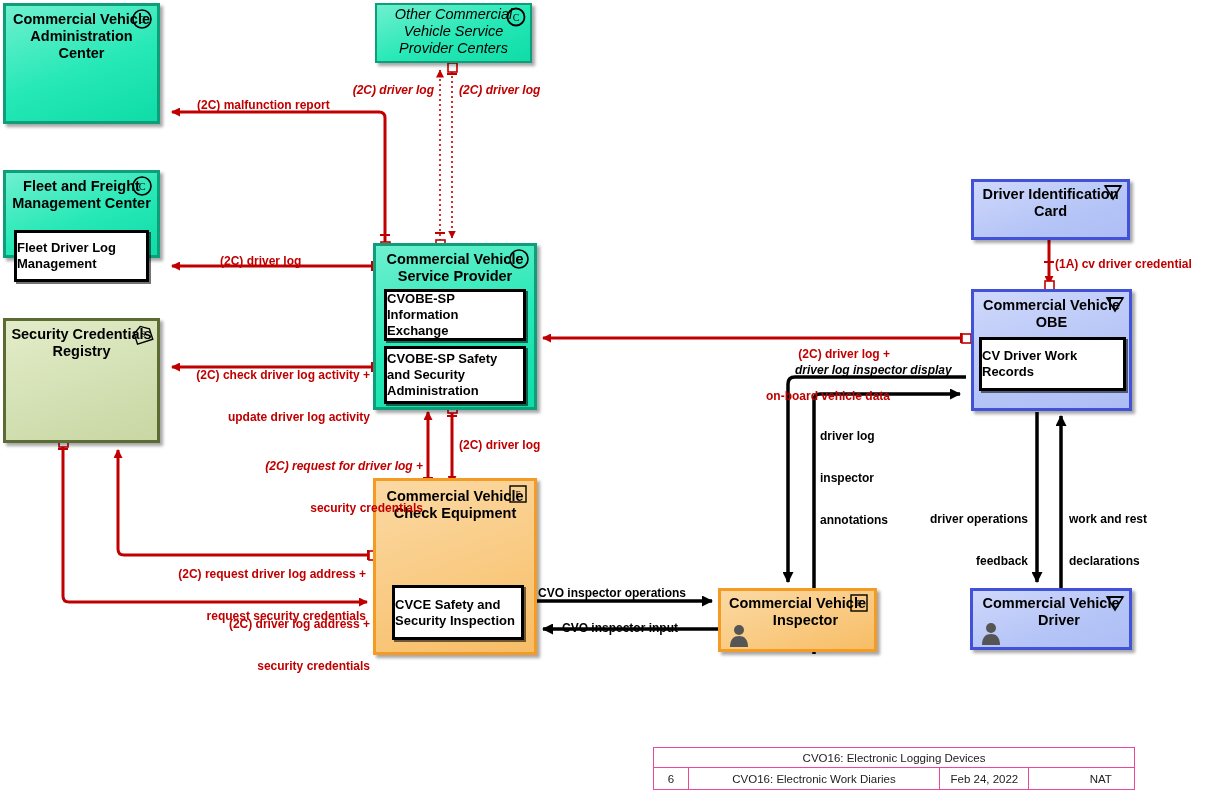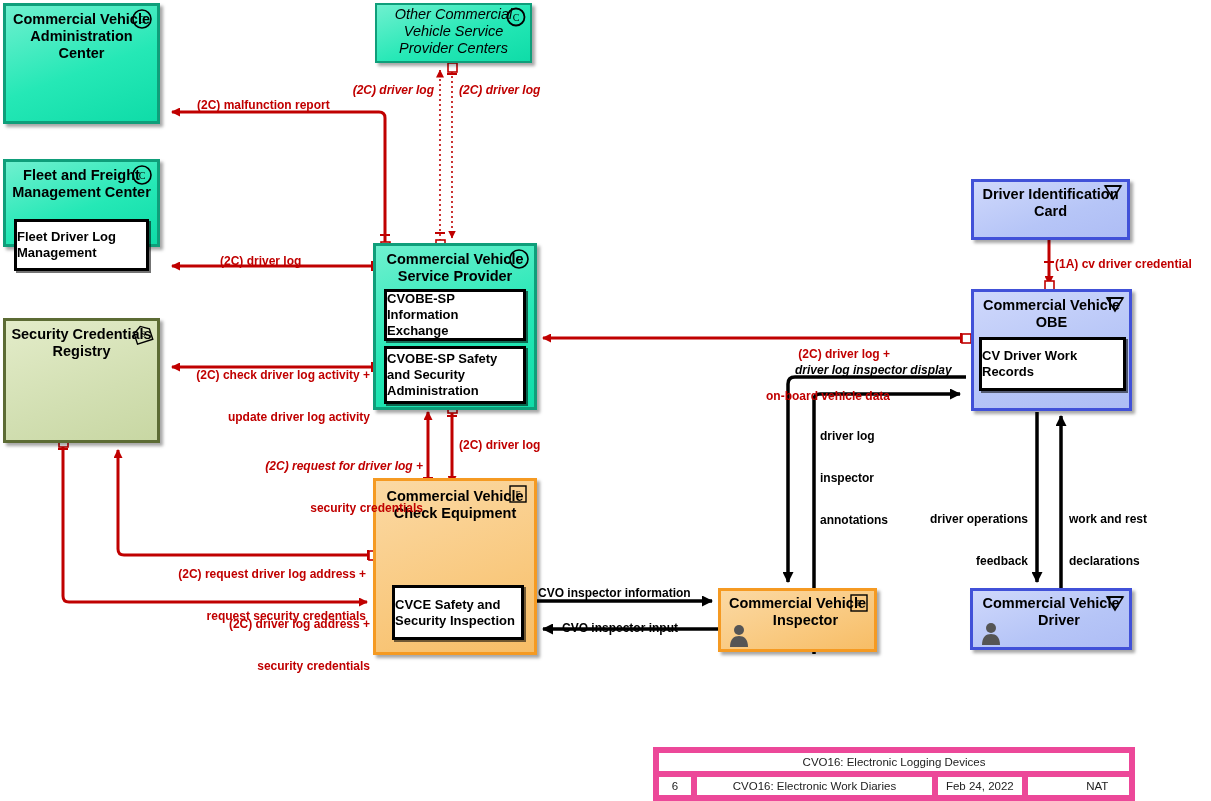--- a/index.html
+++ b/index.html
@@ -39,21 +39,21 @@
 
   
   .lbl{position:absolute;font-size:12px;line-height:14px;font-weight:bold;color:#000;white-space:pre;}
   .lbl.red{color:#c00000;}
   .lbl.red.it{font-style:italic;}
   .lbl.c{text-align:right;}
   .lbl.r{text-align:right;}
 
   
   .legend{position:absolute;left:653px;top:747px;width:482px;border-collapse:collapse;}
-  .legend td{border:6px solid #ec4899;font-size:11.5px;color:#222;text-align:center;
+  .legend td{border:1px solid #ec4899;font-size:11.5px;color:#222;text-align:center;
              padding:3px 2px;font-family:"Liberation Sans",sans-serif;}
   .legend .r1{height:20px;}
   .legend .r2{height:22px;}
 </style>
 </head>
 <body>
 
 <div id="canvas">
 
   <svg class="layer" viewBox="0 0 1211 801">
@@ -148,21 +148,21 @@
       <div>Center</div>
     </div>
     <span class="badge" style="right:4px;top:2px;">
       <svg width="22" height="22" viewBox="0 0 22 22">
           <circle cx="11" cy="11" r="9" fill="none" stroke="#000" stroke-width="1.6"></circle>
           <text x="11" y="15" font-size="10" text-anchor="middle" font-family="Liberation Serif,serif">C</text>
         </svg>
     </span>
   </div>
 
-  <div class="node center" style="left:3px;top:159px;width:157px;height:88px;">
+  <div class="node center" style="left:3px;top:170px;width:157px;height:88px;">
     <div class="title">
       <div>Fleet and Freight</div>
       <div>Management Center</div>
     </div>
     <span class="badge" style="right:4px;top:2px;">
       <svg width="22" height="22" viewBox="0 0 22 22">
           <circle cx="11" cy="11" r="9" fill="none" stroke="#000" stroke-width="1.6"></circle>
           <text x="11" y="15" font-size="10" text-anchor="middle" font-family="Liberation Serif,serif">C</text>
         </svg>
     </span>
@@ -338,21 +338,21 @@
   <div class="lbl red" style="left:1055px;top:257px;">(1A) cv driver credential</div>
 
   <div class="lbl" style="left:795px;top:363px;font-style:italic;">driver log inspector display</div>
 
   <div class="lbl" style="left:820px;top:401px;">
     <div>driver log</div>
     <div>inspector</div>
     <div>annotations</div>
   </div>
 
-  <div class="lbl" style="left:538px;top:586px;">CVO inspector information</div>
+  <div class="lbl" style="left:538px;top:586px;">CVO inspector operations</div>
 
   <div class="lbl" style="left:562px;top:621px;">CVO inspector input</div>
 
   <div class="lbl r" style="left:900px;top:484px;width:128px;">
     <div>driver operations</div>
     <div>feedback</div>
   </div>
 
   <div class="lbl" style="left:1069px;top:484px;">
     <div>work and rest</div>

